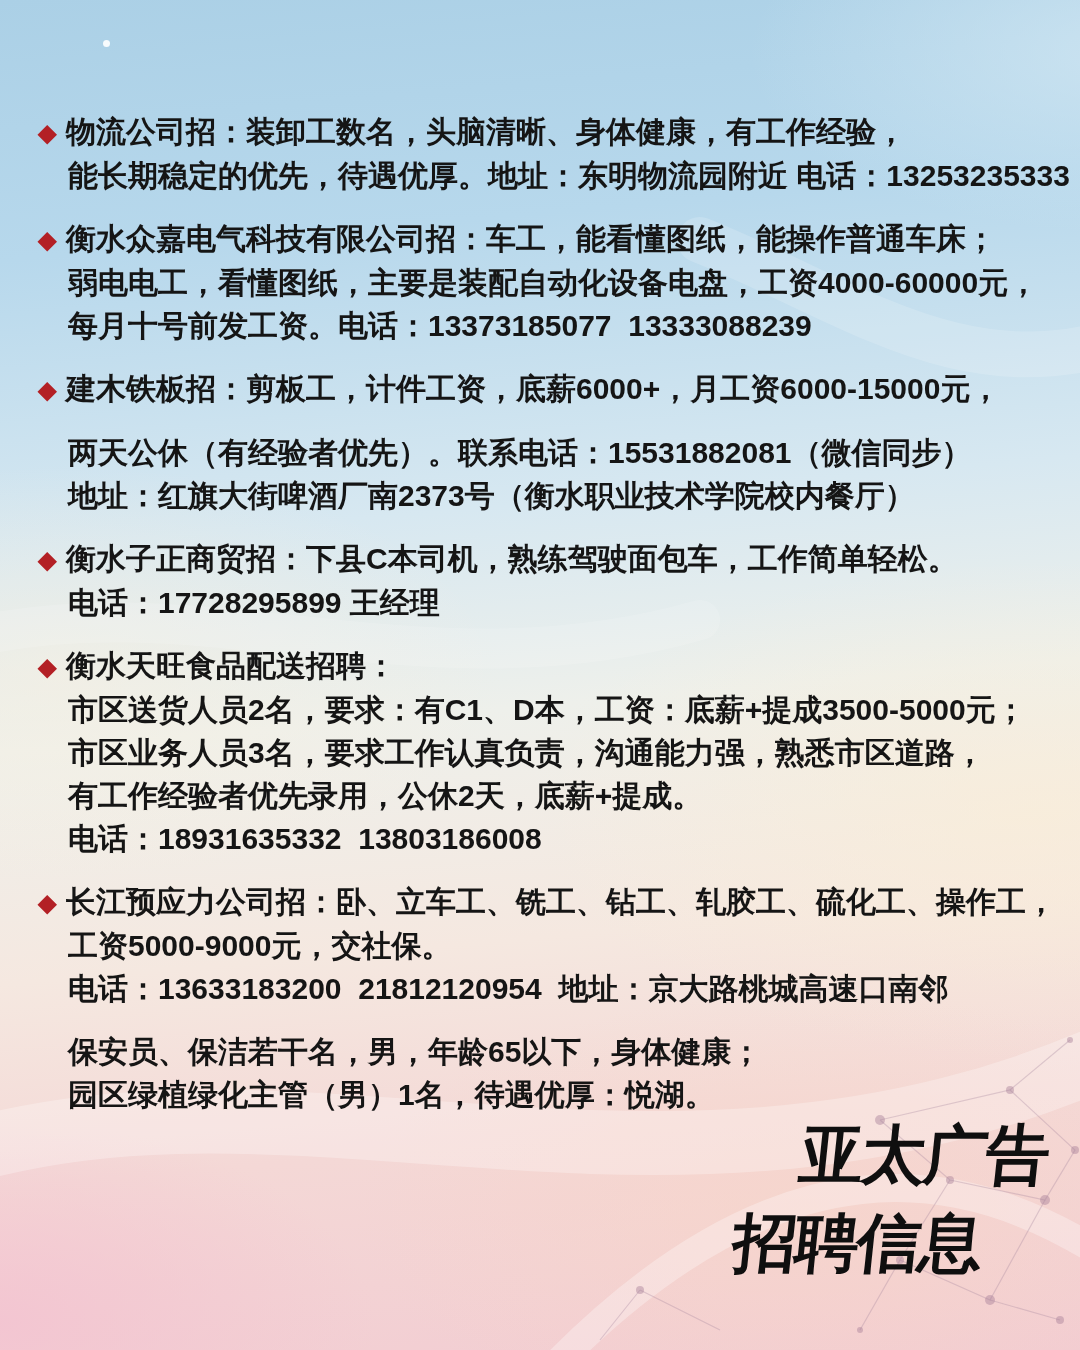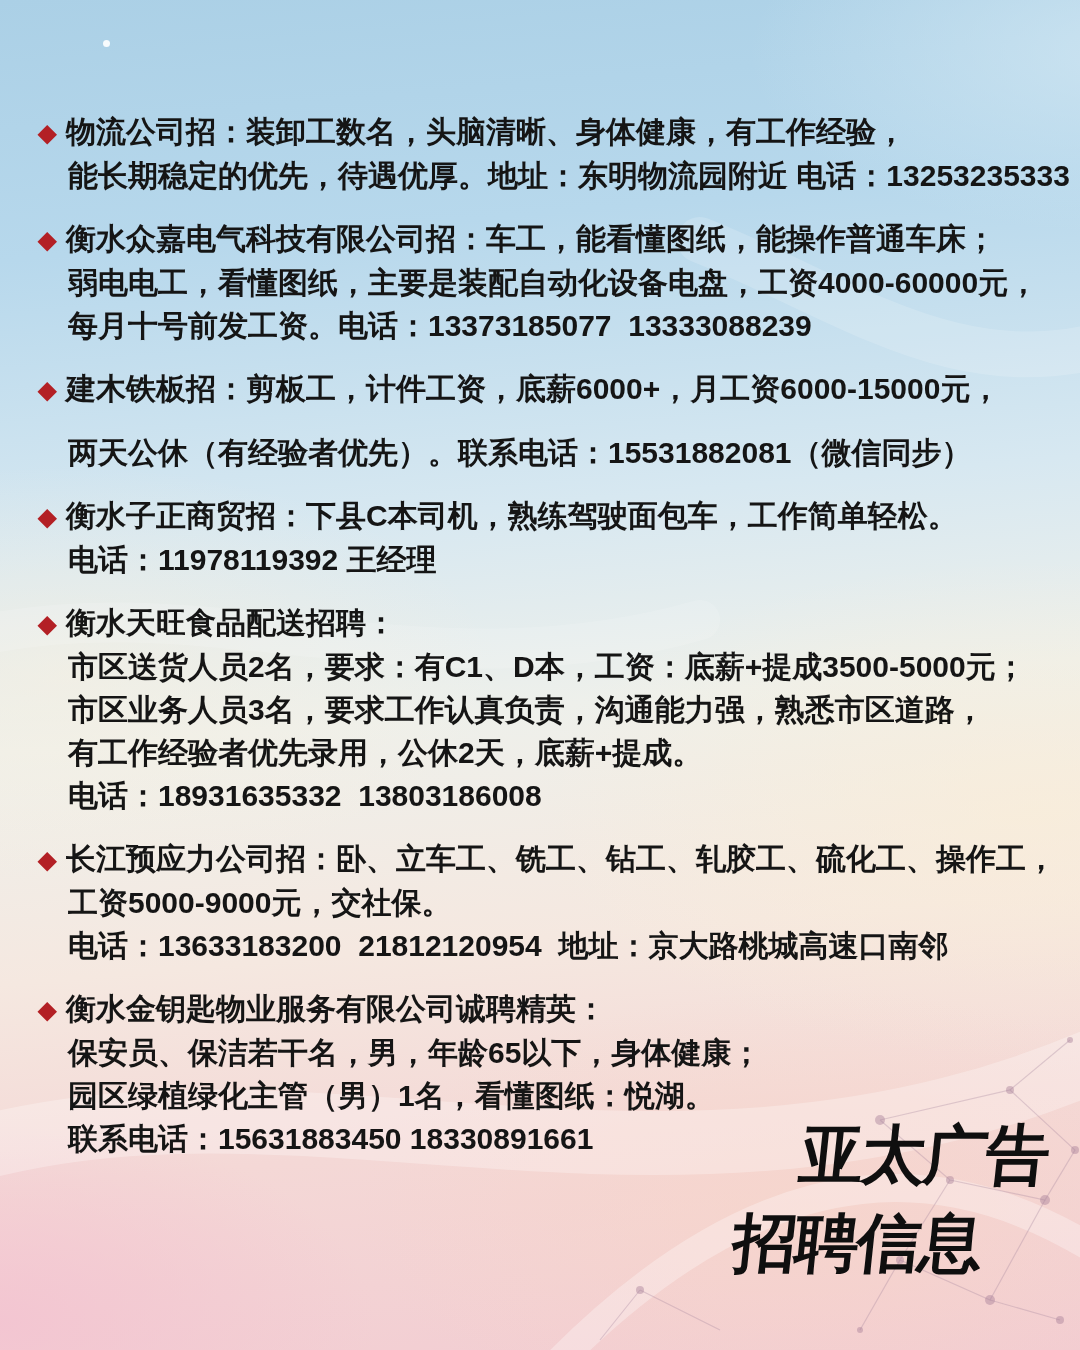--- a/index.html
+++ b/index.html
@@ -86,46 +86,45 @@
       <div class="line cont">弱电电工，看懂图纸，主要是装配自动化设备电盘，工资4000-60000元，</div>
       <div class="line cont">每月十号前发工资。电话：13373185077  13333088239</div>
     </div>
 
     <div class="job">
       <div class="line first"><span class="diamond">◆</span><span>建木铁板招：剪板工，计件工资，底薪6000+，月工资6000-15000元，</span></div>
     </div>
 
     <div class="job">
       <div class="line cont">两天公休（有经验者优先）。联系电话：15531882081（微信同步）</div>
+      <div class="line cont">地址：红旗大街啤酒厂南2373号（衡水职业技术学院校内餐厅）</div>
     </div>
 
     <div class="job">
       <div class="line first"><span class="diamond">◆</span><span>衡水子正商贸招：下县C本司机，熟练驾驶面包车，工作简单轻松。</span></div>
-      <div class="line cont">电话：11978119392 王经理</div>
+      <div class="line cont">电话：17728295899 王经理</div>
     </div>
 
     <div class="job">
       <div class="line first"><span class="diamond">◆</span><span>衡水天旺食品配送招聘：</span></div>
       <div class="line cont">市区送货人员2名，要求：有C1、D本，工资：底薪+提成3500-5000元；</div>
       <div class="line cont">市区业务人员3名，要求工作认真负责，沟通能力强，熟悉市区道路，</div>
       <div class="line cont">有工作经验者优先录用，公休2天，底薪+提成。</div>
       <div class="line cont">电话：18931635332  13803186008</div>
     </div>
 
     <div class="job">
       <div class="line first"><span class="diamond">◆</span><span>长江预应力公司招：卧、立车工、铣工、钻工、轧胶工、硫化工、操作工，</span></div>
       <div class="line cont">工资5000-9000元，交社保。</div>
       <div class="line cont">电话：13633183200  21812120954  地址：京大路桃城高速口南邻</div>
     </div>
 
     <div class="job">
-      <div class="line first"><span class="diamond">◆</span><span>衡水金钥匙物业服务有限公司诚聘精英：</span></div>
       <div class="line cont">保安员、保洁若干名，男，年龄65以下，身体健康；</div>
-      <div class="line cont">园区绿植绿化主管（男）1名，看懂图纸：悦湖。</div>
-      <div class="line cont">联系电话：15631883450 18330891661</div>
+      <div class="line cont">园区绿植绿化主管（男）1名，待遇优厚：悦湖。</div>
     </div>
 
   </div>
 
   <div class="brand l1">亚太广告</div>
   <div class="brand l2">招聘信息</div>
 
 </div>
 
 </body></html>

